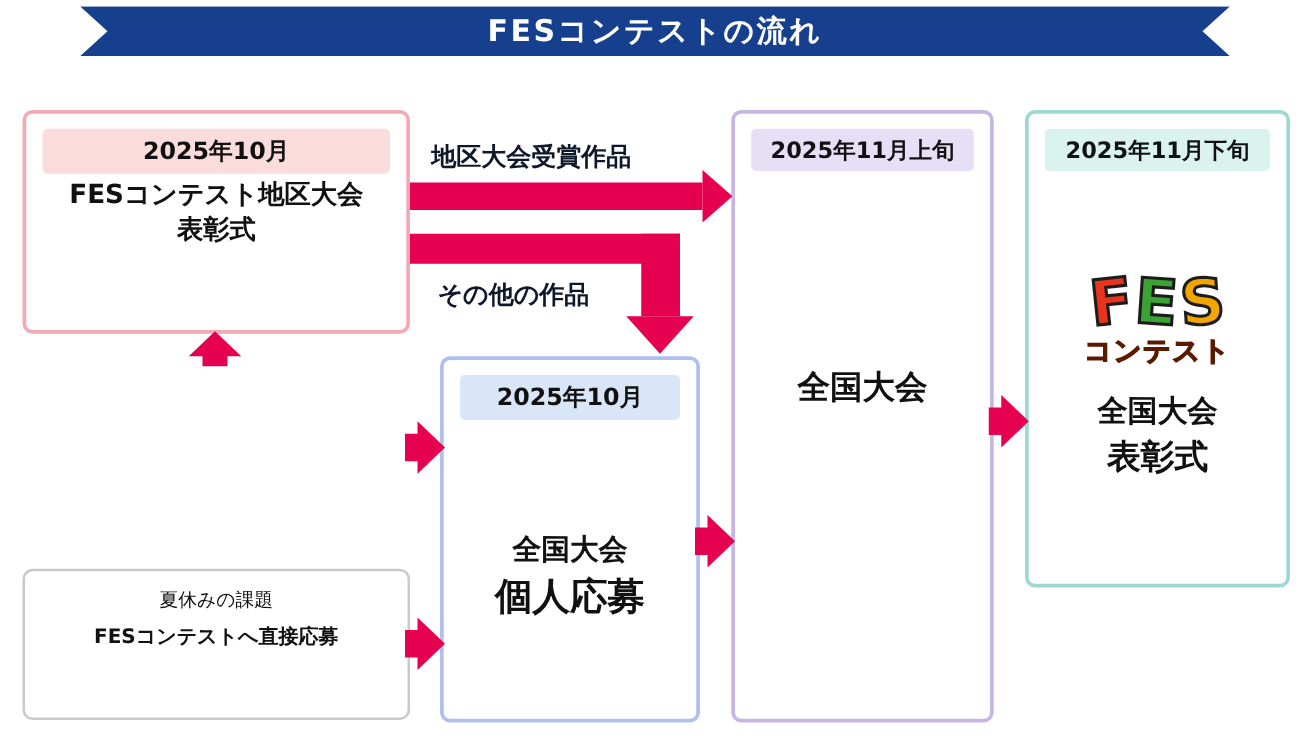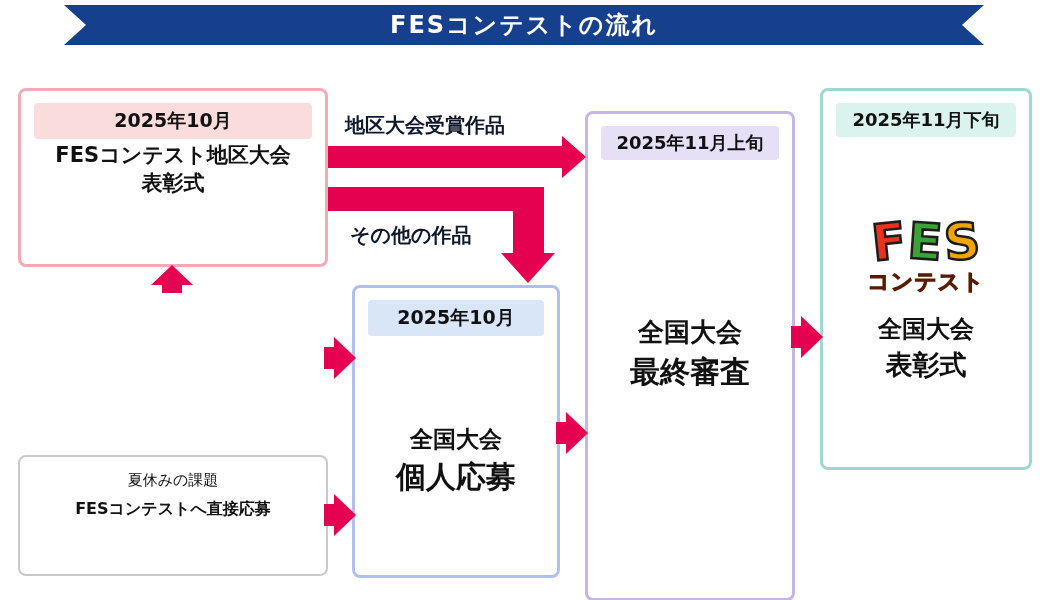--- a/index.html
+++ b/index.html
@@ -85,24 +85,23 @@
     <div class="t-sm" style="margin-top:13px;">夏休みの課題</div>
     <div class="t-bold" style="font-size:16px;margin-top:6px;">FESコンテストへ直接応募</div>
   </div>
 
   <div class="box blue" style="left:352px;top:285px;width:208px;height:293px;">
     <div class="chip blue">2025年10月</div>
     <div class="stage-sub" style="margin-top:88px;font-size:23px;">全国大会</div>
     <div class="stage-sub" style="margin-top:2px;font-size:30px;">個人応募</div>
   </div>
 
-  <div class="box purple" style="left:585px;top:88px;width:210px;height:490px;margin-top:23px;">
+  <div class="box purple" style="left:585px;top:88px;width:210px;height:490px;">
     <div class="chip purple" style="font-size:18px;">2025年11月上旬</div>
     <div class="stage-sub" style="margin-top:155px;font-size:26px;">全国大会</div>
-    <div class="stage-sub" style="margin-top:2px;font-size:30px;">最終審査</div>
   </div>
 
   <div class="box teal" style="left:820px;top:88px;width:212px;height:382px;">
     <div class="chip teal" style="font-size:18px;">2025年11月下旬</div>
     <div class="fes-logo">
       <div>
         <span class="fes-letter fes-f">F</span><span class="fes-letter fes-e">E</span><span class="fes-letter fes-s">S</span>
       </div>
       <div class="fes-kana">コンテスト</div>
     </div>

